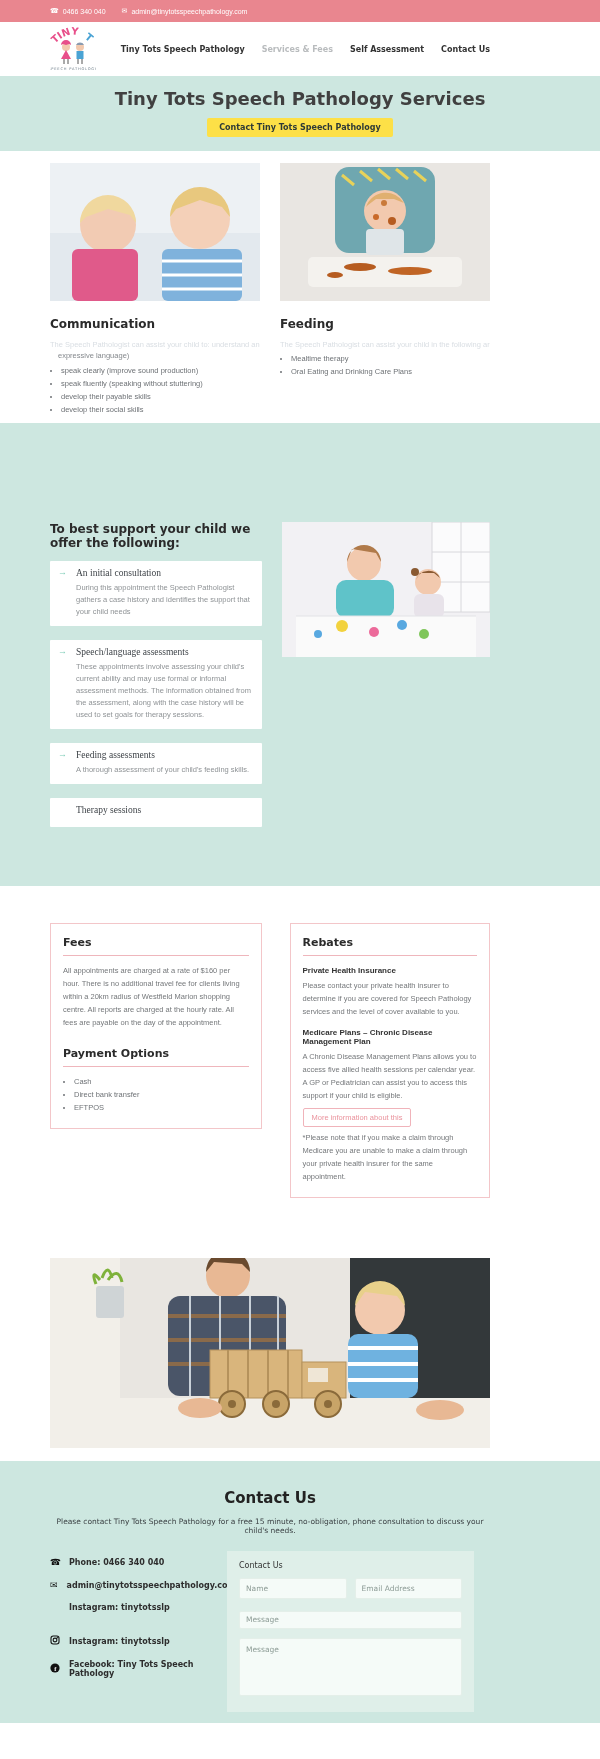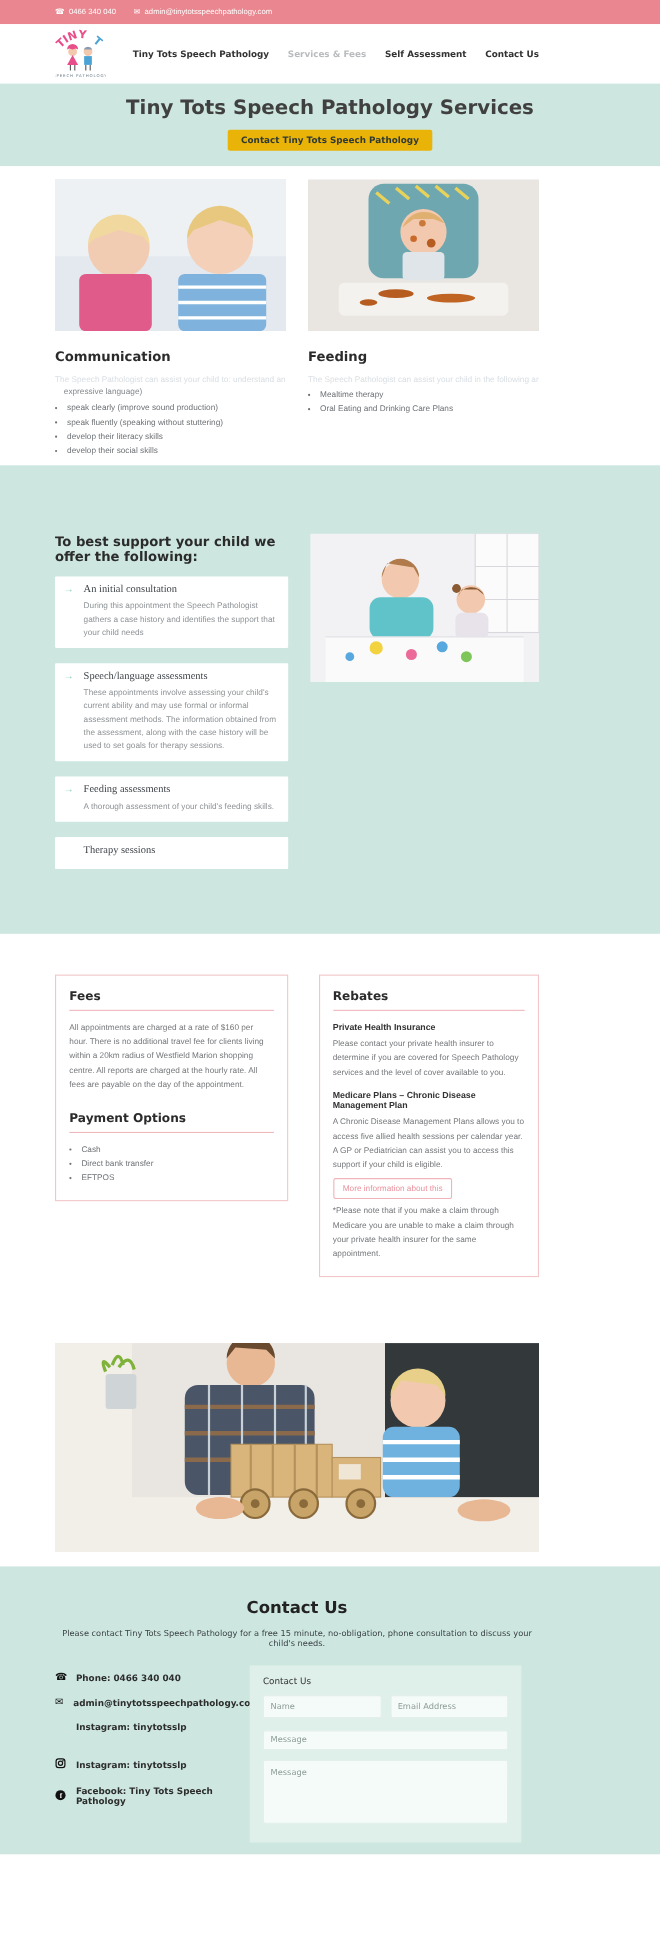--- a/index.html
+++ b/index.html
@@ -14,35 +14,35 @@
   
   .header { height: 54px; background: #fff; }
   .header .container { height: 100%; display: flex; align-items: center; }
   .nav { margin-left: auto; display: flex; gap: 17px; }
   .nav-item { font-size: 8px; font-weight: bold; color: #333; cursor: pointer; font-family: "DejaVu Sans", sans-serif; }
   .nav-item.active { color: #b9bcbe; }
 
   
   .hero { background: #cde7e0; text-align: center; padding: 12px 0 14px; }
   .hero h1 { font-family: "DejaVu Sans", sans-serif; font-size: 18px; line-height: 22px; color: #404040; font-weight: bold; }
-  .hero .cta { display: inline-block; margin-top: 8px; background: #eab308; color: #2e3a36; font-family: "DejaVu Sans", sans-serif;
+  .hero .cta { display: inline-block; margin-top: 8px; background: #fde047; color: #2e3a36; font-family: "DejaVu Sans", sans-serif;
     font-size: 8px; font-weight: bold; padding: 5px 12px; border-radius: 2px; cursor: pointer; }
 
   
   .services { padding: 12px 0 7px; }
   .services .row { display: flex; gap: 20px; }
   .col-l { width: 210px; } .col-r { width: 210px; }
   .photo { width: 100%; display: block; }
   .services h2 { font-family: "DejaVu Sans", sans-serif; font-size: 12px; margin: 16px 0 8px; color: #2b2b2b; }
   .intro-faded { font-size: 7.5px; color: #d9dee3; white-space: nowrap; overflow: hidden; line-height: 11px; }
   .intro-carry { font-size: 7.5px; color: #85898d; padding-left: 8px; line-height: 12px; }
   .blist { list-style: disc; padding-left: 11px; font-size: 7.5px; color: #6e7276; line-height: 13px; margin-top: 2px; }
 
   
-  .support { background: #cde7e0; padding: 62px 0 45px; }
+  .support { background: #cde7e0; padding: 99px 0 45px; }
   .support h2 { font-family: "DejaVu Sans", sans-serif; font-size: 12px; color: #2b2b2b; margin-bottom: 11px; }
   .support .row { display: flex; gap: 20px; }
   .support .col-l { width: 212px; } .support .col-r { width: 208px; }
   .acc-item { background: #fff; border-radius: 1px; padding: 7px 10px 8px 26px; position: relative; margin-bottom: 14px; cursor: pointer; }
   .acc-arrow { position: absolute; left: 8px; top: 6px; color: #7fcdb8; font-size: 9px; }
   .acc-title { font-family: Liberation Serif, serif; font-size: 9.5px; font-weight: normal; color: #3f4449; margin-bottom: 4px; }
   .acc-desc { font-size: 7.5px; color: #8f9396; line-height: 12px; }
 
   
   .fees-sec { background: #fff; padding: 37px 0 13px; }
@@ -150,21 +150,21 @@
           <line x1="112" y1="98" x2="192" y2="98" stroke="#fff" stroke-width="3"></line>
           <line x1="112" y1="112" x2="192" y2="112" stroke="#fff" stroke-width="3"></line>
           <line x1="112" y1="126" x2="192" y2="126" stroke="#fff" stroke-width="3"></line>
         </svg>
         <h2>Communication</h2>
         <p class="intro-faded">The Speech Pathologist can assist your child to: understand and use words (receptive and</p>
         <p class="intro-carry">expressive language)</p>
         <ul class="blist">
           <li>speak clearly (improve sound production)</li>
           <li>speak fluently (speaking without stuttering)</li>
-          <li>develop their literacy skills</li>
+          <li>develop their payable skills</li>
           <li>develop their social skills</li>
         </ul>
       </div>
       <div class="col-r">
         <svg class="photo" width="210" height="138" viewBox="0 0 210 138">
           <rect width="210" height="138" fill="#e9e6e2"></rect>
           <rect x="55" y="4" width="100" height="86" rx="14" fill="#6fa7b0"></rect>
           <path d="M62,12 l12,10 M80,8 l12,10 M98,6 l12,10 M116,6 l12,10 M134,8 l12,10" stroke="#e8d25a" stroke-width="3" fill="none"></path>
           <circle cx="105" cy="48" r="21" fill="#f2c9ae"></circle>
           <path d="M86,44 a21,21 0 0 1 38,-4 l-10,-4 -18,0 -8,6 z" fill="#e0b070"></path>

